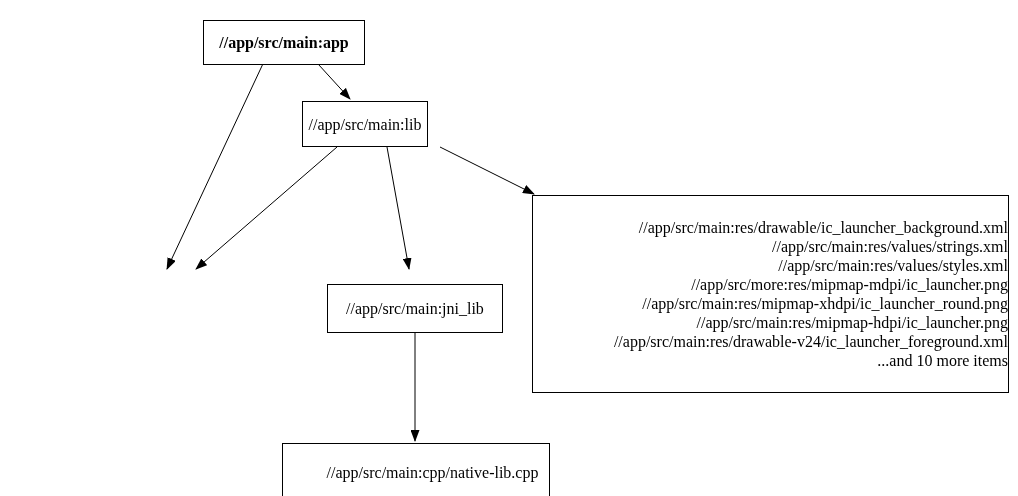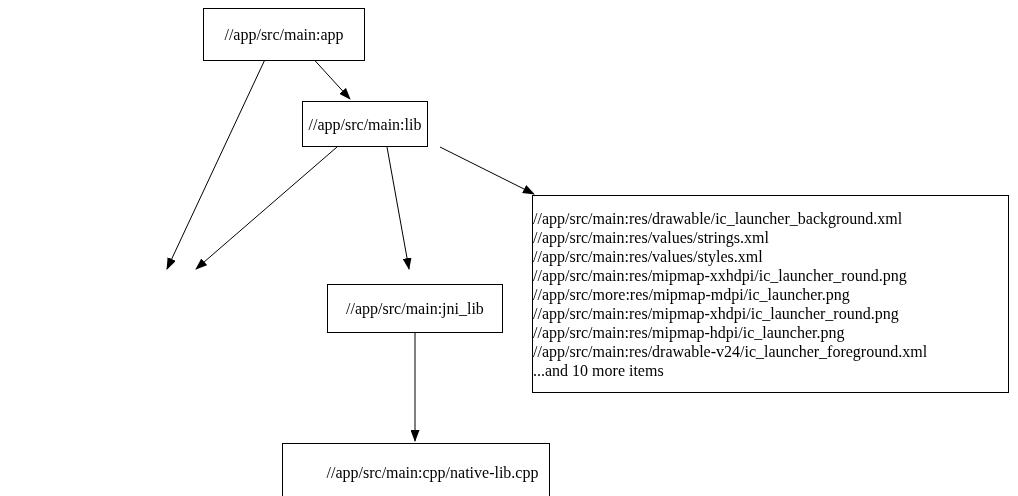--- a/index.html
+++ b/index.html
@@ -33,37 +33,37 @@
     background: #ffffff;
     border: 1px solid #000000;
     display: flex;
     align-items: center;
     justify-content: center;
     text-align: center;
     font-size: 16px;
     line-height: 19px;
     white-space: nowrap;
   }
-  .node-app            { left: 203px; top: 8px;   width: 162px; height: 53px; }
+  .node-app            { left: 203px; top: 20px;   width: 162px; height: 45px; font-weight: bold; }
   .node-lib            { left: 302px; top: 101px; width: 126px; height: 46px; }
   .node-manifest       { left: 6px;   top: 271px; width: 294px; height: 49px; }
   .node-jni-lib        { left: 327px; top: 271px; width: 176px; height: 49px; margin-top: 13px; }
   .node-native-lib-cpp { left: 282px; top: 443px; width: 268px; height: 58px; padding-left: 33px; }
   .node-res-group {
     left: 532px;
     top: 195px;
     width: 477px;
     height: 198px;
     flex-direction: column;
     justify-content: center;
   }
   .node-res-group .res-line {
     display: block;
     width: 100%;
-    text-align: left;
+    text-align: right;
   }
 </style>
 </head>
 <body>
 
 <div class="canvas">
 
   <svg class="edges-layer" viewBox="0 0 1018 496" xmlns="http://www.w3.org/2000/svg">
     <defs>
       <marker id="arrow" markerUnits="userSpaceOnUse" markerWidth="12" markerHeight="9" refX="11" refY="4.5" orient="auto">
@@ -88,21 +88,20 @@
 
 
   <div class="node node-jni-lib">
     <span>//app/src/main:jni_lib</span>
   </div>
 
   <div class="node node-res-group">
     <span class="res-line">//app/src/main:res/drawable/ic_launcher_background.xml</span>
     <span class="res-line">//app/src/main:res/values/strings.xml</span>
     <span class="res-line">//app/src/main:res/values/styles.xml</span>
-    <span class="res-line">//app/src/main:res/mipmap-xxhdpi/ic_launcher_round.png</span>
     <span class="res-line">//app/src/more:res/mipmap-mdpi/ic_launcher.png</span>
     <span class="res-line">//app/src/main:res/mipmap-xhdpi/ic_launcher_round.png</span>
     <span class="res-line">//app/src/main:res/mipmap-hdpi/ic_launcher.png</span>
     <span class="res-line">//app/src/main:res/drawable-v24/ic_launcher_foreground.xml</span>
     <span class="res-line">...and 10 more items</span>
   </div>
 
   <div class="node node-native-lib-cpp">
     <span>//app/src/main:cpp/native-lib.cpp</span>
   </div>

